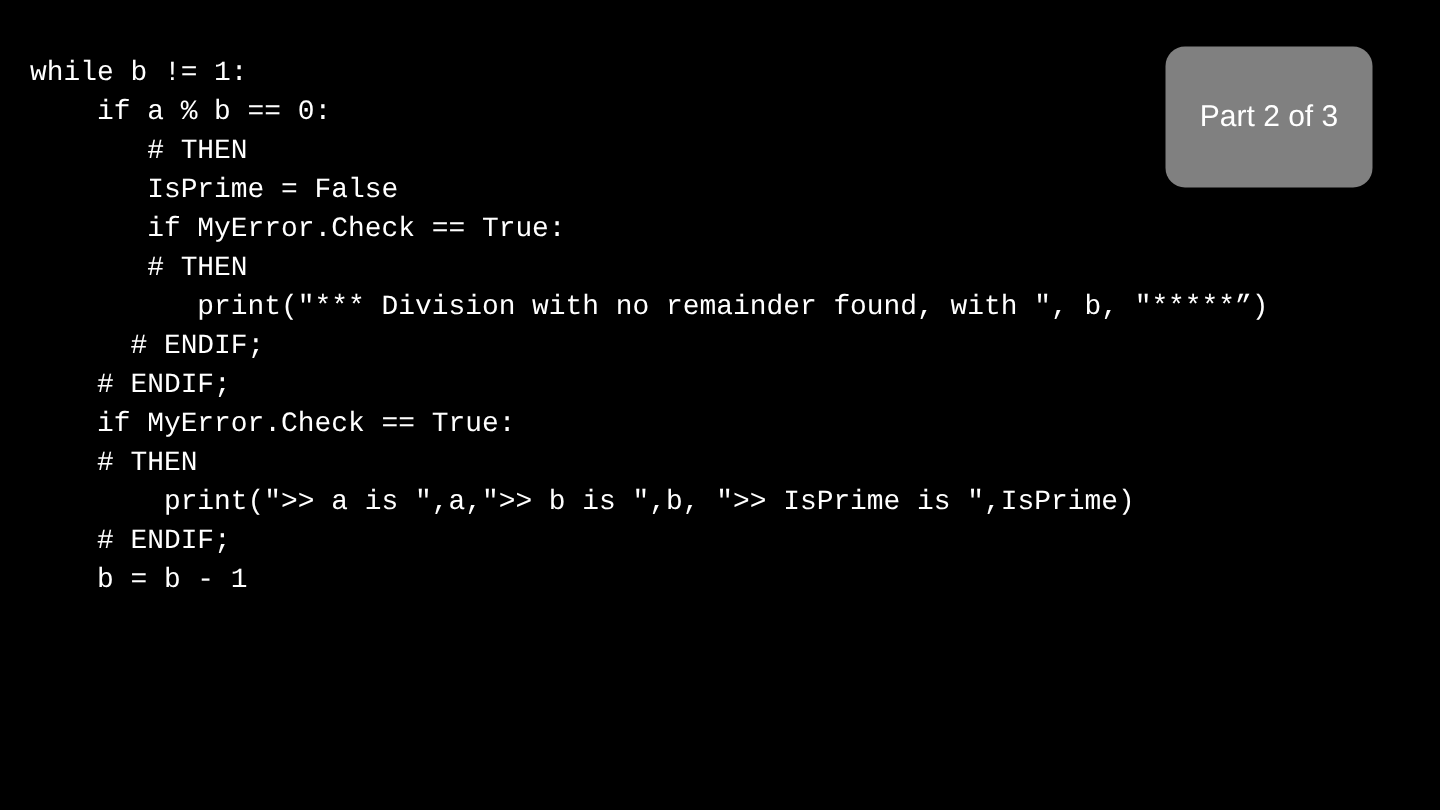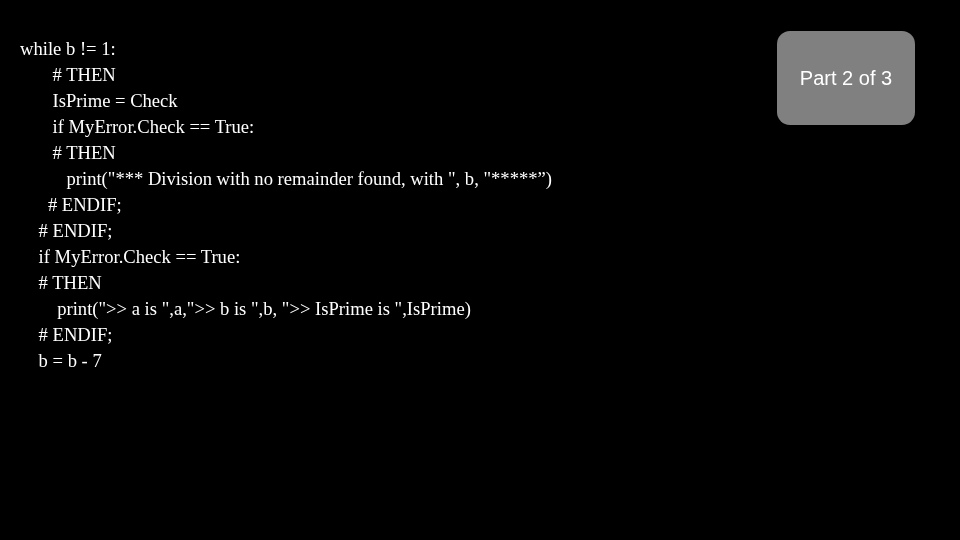--- a/index.html
+++ b/index.html
@@ -27,21 +27,21 @@
 
   
   #code-block {
     position: absolute;
     left: 20px;
     top: 36px;
     width: 930px;
   }
 
   .code-line {
-    font-family: Liberation Serif, serif;
+    font-family: Liberation Mono, monospace;
     font-size: 18.6px;
     line-height: 26px;
     color: #ffffff;
     white-space: pre;
     letter-spacing: 0px;
     height: 26px;
     text-align: left;
   }
 
   
@@ -68,31 +68,32 @@
     text-align: center;
   }
 </style>
 </head>
 <body>
 
 <div id="slide">
 
   <div id="code-block">
     <div class="code-line">while b != 1:</div>
+    <div class="code-line">    if a % b == 0:</div>
     <div class="code-line">       # THEN</div>
-    <div class="code-line">       IsPrime = Check</div>
+    <div class="code-line">       IsPrime = False</div>
     <div class="code-line">       if MyError.Check == True:</div>
     <div class="code-line">       # THEN</div>
     <div class="code-line">          print("*** Division with no remainder found, with ", b, "*****”)</div>
     <div class="code-line">      # ENDIF;</div>
     <div class="code-line">    # ENDIF;</div>
     <div class="code-line">    if MyError.Check == True:</div>
     <div class="code-line">    # THEN</div>
     <div class="code-line">        print("&gt;&gt; a is ",a,"&gt;&gt; b is ",b, "&gt;&gt; IsPrime is ",IsPrime)</div>
     <div class="code-line">    # ENDIF;</div>
-    <div class="code-line">    b = b - 7</div>
+    <div class="code-line">    b = b - 1</div>
   </div>
 
   <div id="part-badge">
     <span id="part-badge-label">Part 2 of 3</span>
   </div>
 
 </div>
 
 </body></html>

